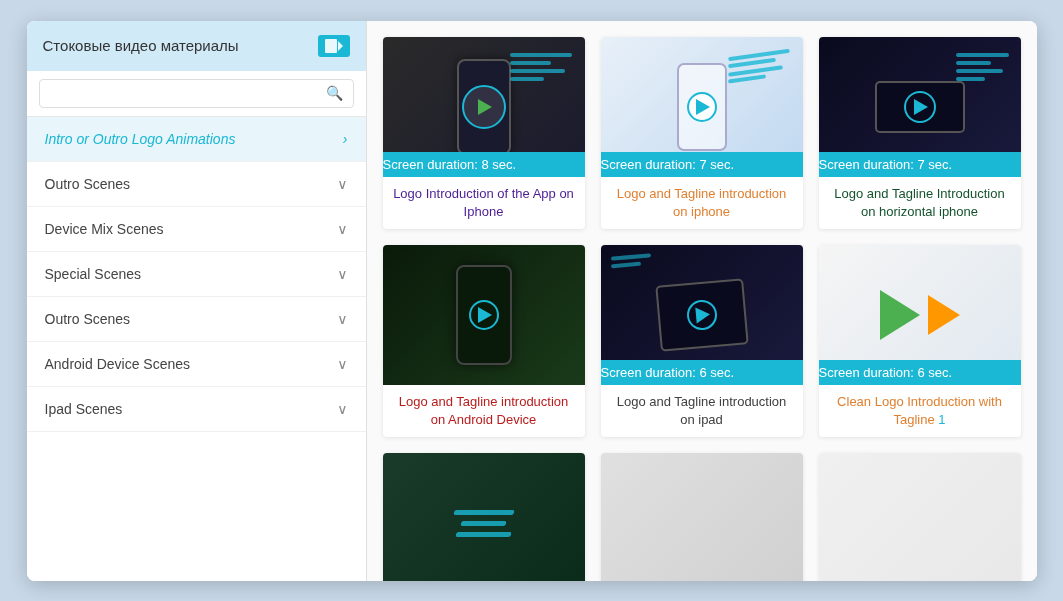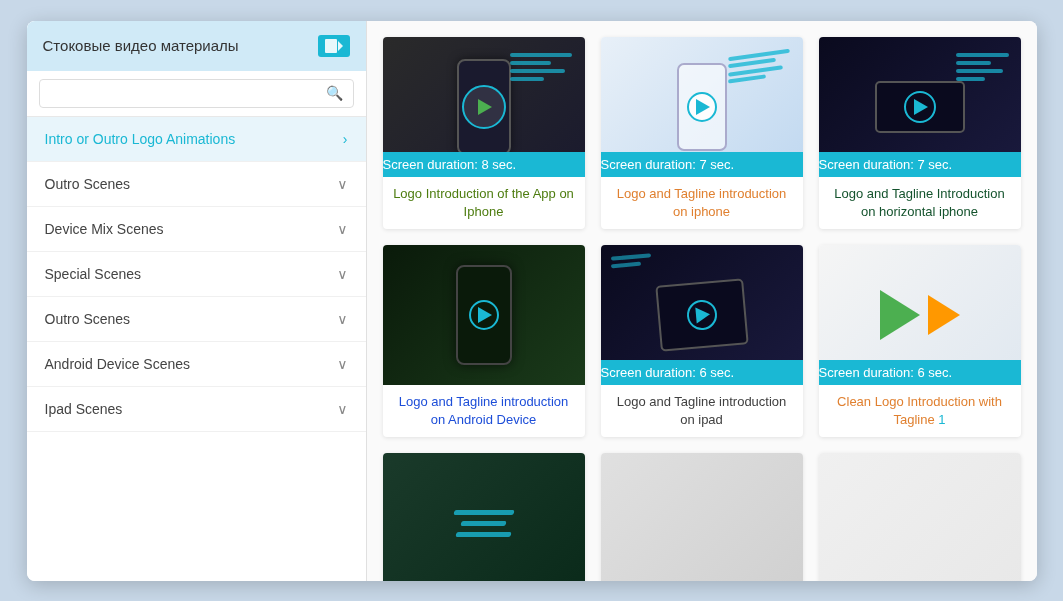--- a/index.html
+++ b/index.html
@@ -86,20 +86,21 @@
       justify-content: space-between;
       padding: 14px 18px;
       border-bottom: 1px solid #f0f0f0;
       cursor: pointer;
       font-size: 14px;
       color: #444;
     }
     .nav-item.active {
       background: #e8f5fb;
       color: #1ab8d4;
+      font-style: italic;
     }
     .nav-item .arrow {
       font-size: 14px;
       color: #888;
     }
     .nav-item.active .arrow {
       color: #1ab8d4;
     }
     
     .main-content {
@@ -253,21 +254,21 @@
             <div style="position:absolute;top:8px;right:0;width:40%;display:flex;flex-direction:column;gap:4px;padding:8px 6px;">
               <div style="height:4px;background:#1ab8d4;border-radius:2px;width:90%;opacity:0.7;"></div>
               <div style="height:4px;background:#1ab8d4;border-radius:2px;width:60%;opacity:0.7;"></div>
               <div style="height:4px;background:#1ab8d4;border-radius:2px;width:80%;opacity:0.7;"></div>
               <div style="height:4px;background:#1ab8d4;border-radius:2px;width:50%;opacity:0.7;"></div>
             </div>
           </div>
           <div class="card-duration">Screen duration: 8 sec.</div>
         </div>
         <div class="card-title">
-          <span style="color:#4d7c0f;">Logo Introduction of the App on Iphone</span>
+          <span style="color:#4c1d95;">Logo Introduction of the App on Iphone</span>
         </div>
       </div>
 
       <div class="card">
         <div class="card-thumb" style="background:linear-gradient(135deg,#e8f0f8 0%,#c0d8f0 100%);display:flex;align-items:center;justify-content:center;position:relative;">
           <div style="width:50px;height:88px;border:2px solid #aac;border-radius:7px;background:rgba(255,255,255,0.6);display:flex;align-items:center;justify-content:center;">
             <div style="width:30px;height:30px;border-radius:50%;border:2px solid #1ab8d4;display:flex;align-items:center;justify-content:center;background:rgba(255,255,255,0.8);">
               <div class="play-triangle-light"></div>
             </div>
           </div>
@@ -306,21 +307,21 @@
 
       <div class="card">
         <div class="card-thumb" style="background:linear-gradient(135deg,#0a1a0a 0%,#1a3a1a 100%);display:flex;align-items:center;justify-content:center;position:relative;">
           <div style="width:56px;height:100px;border:2px solid #444;border-radius:8px;background:#0a1a0a;display:flex;align-items:center;justify-content:center;box-shadow:0 0 12px rgba(0,0,0,0.6);">
             <div style="width:30px;height:30px;border-radius:50%;border:2px solid #1ab8d4;display:flex;align-items:center;justify-content:center;">
               <div class="play-triangle-light"></div>
             </div>
           </div>
         </div>
         <div class="card-title">
-          <span style="color:#1d4ed8;">Logo and Tagline introduction on Android Device</span>
+          <span style="color:#b91c1c;">Logo and Tagline introduction on Android Device</span>
         </div>
       </div>
 
       <div class="card">
         <div class="card-thumb" style="background:linear-gradient(135deg,#0a0a1e 0%,#1a1a3e 100%);display:flex;align-items:center;justify-content:center;position:relative;">
           <div style="width:88px;height:66px;border:2px solid #555;border-radius:5px;background:#0a0a1e;display:flex;align-items:center;justify-content:center;transform:rotate(-5deg);">
             <div style="width:30px;height:30px;border-radius:50%;border:2px solid #1ab8d4;display:flex;align-items:center;justify-content:center;">
               <div class="play-triangle-light"></div>
             </div>
           </div>

